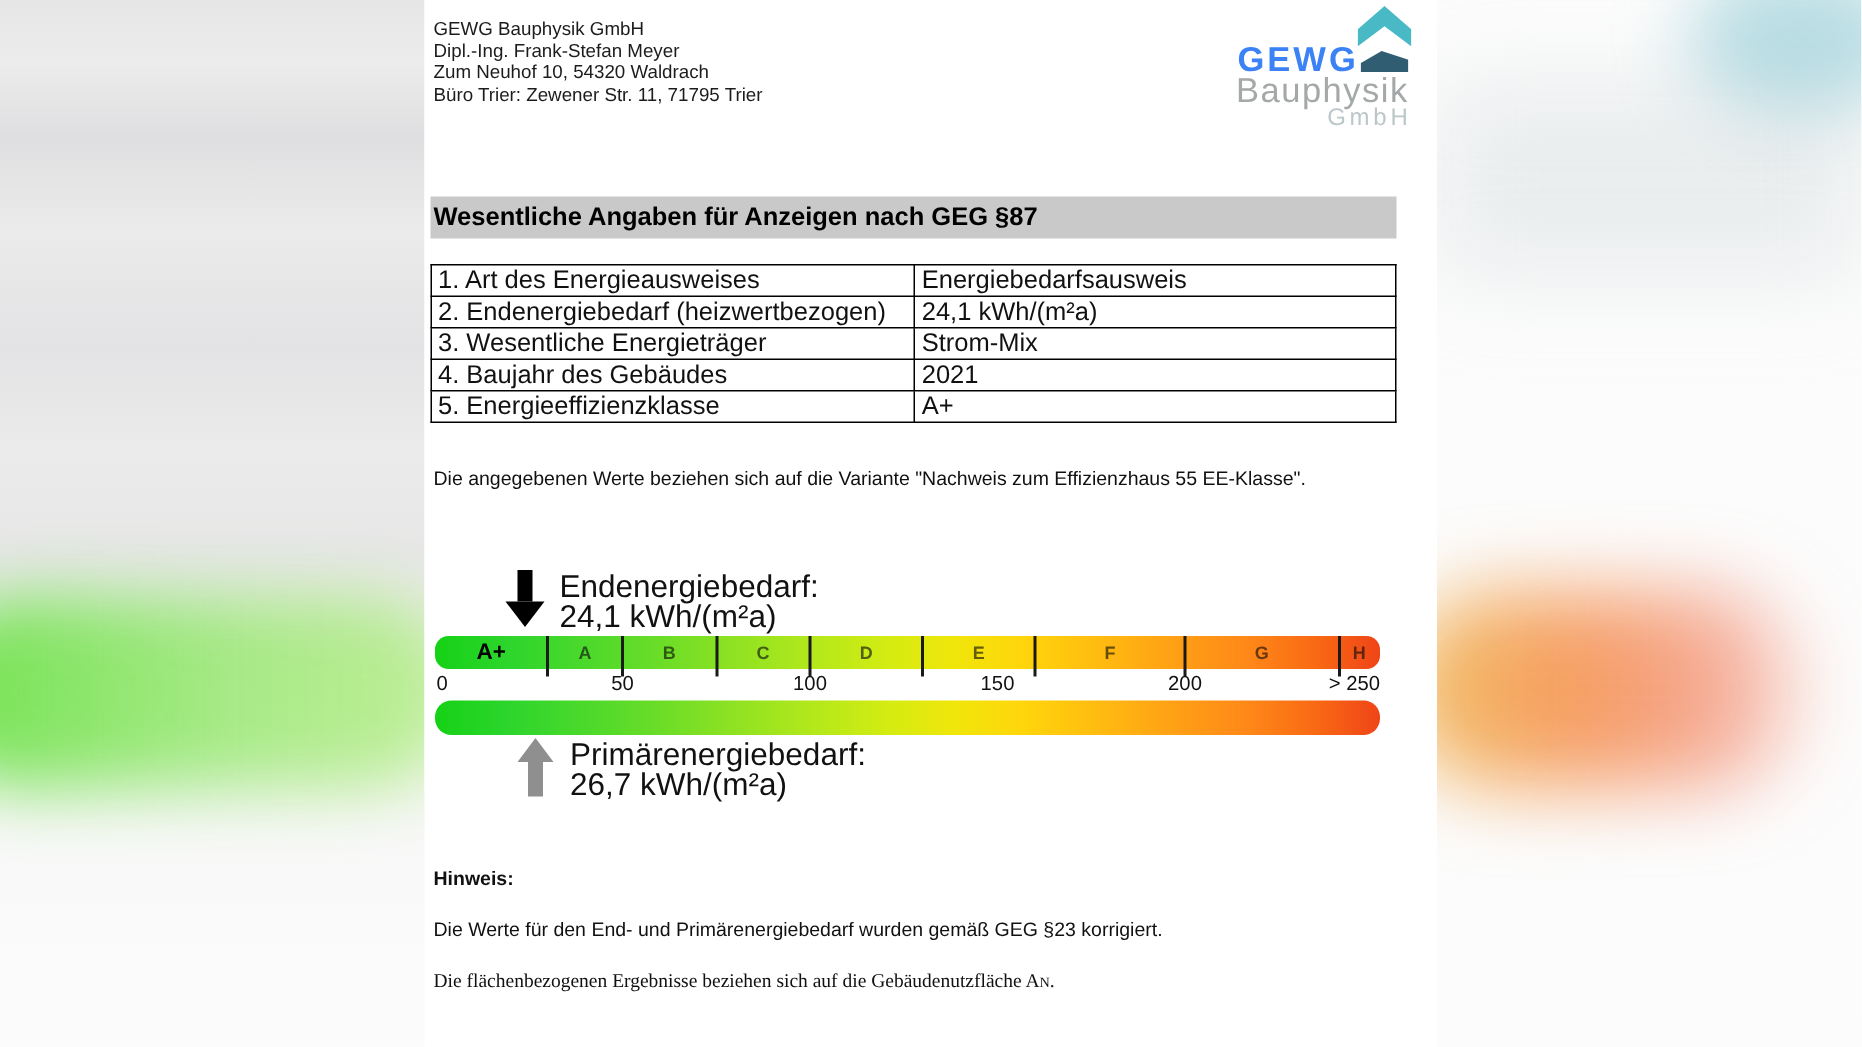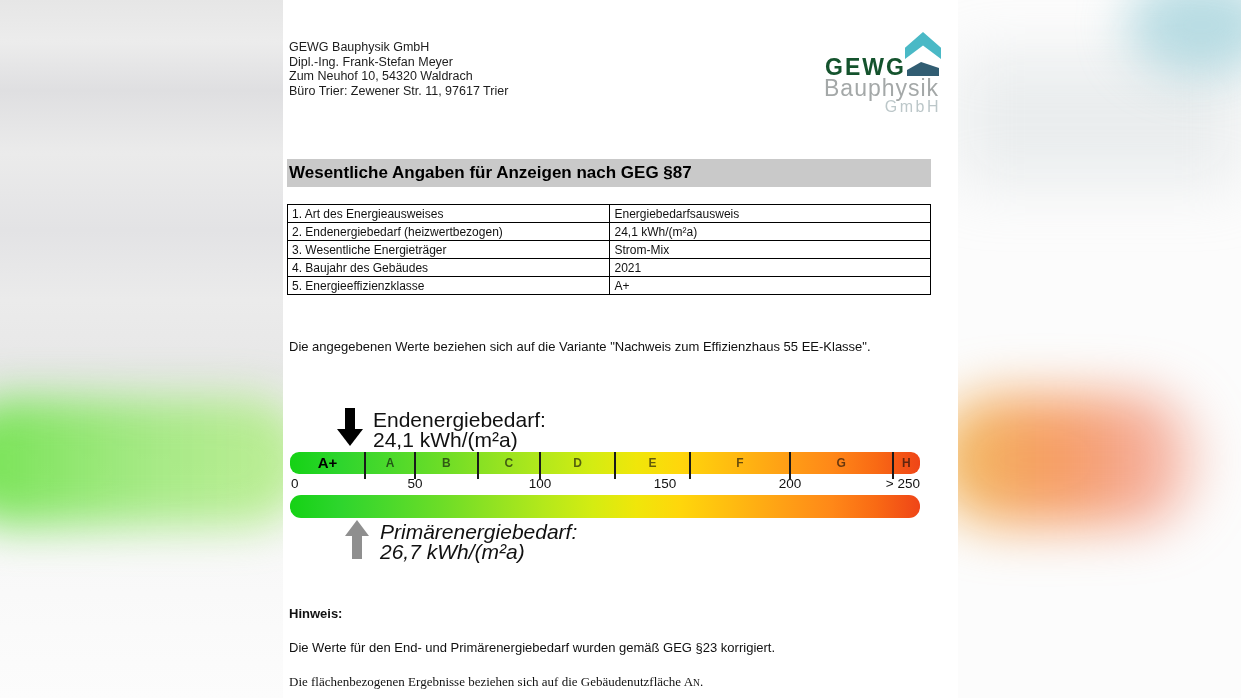--- a/index.html
+++ b/index.html
@@ -12,38 +12,38 @@
     background:linear-gradient(180deg,#e6e6e6 0%,#ececec 6%,#dfdfe1 13%,#ebebeb 22%,#e3e3e5 33%,#ebebeb 43%,#e7e7e7 53%,#f2f2f2 66%,#f8f8f8 80%,#fcfcfc 100%); }
   .bg-left .green-blob { position:absolute; left:-50px; top:398px; width:360px; height:128px; border-radius:70px;
     background:linear-gradient(90deg,rgba(97,224,60,0.9),rgba(125,229,75,0.65) 55%,rgba(160,236,95,0.6) 100%); filter:blur(22px); }
   .bg-right { position:absolute; left:958px; top:0; width:283px; height:698px; overflow:hidden; background:#fcfcfc; }
   .bg-right .gray-band { position:absolute; left:0; top:55px; width:283px; height:130px; background:rgba(208,214,218,0.4); filter:blur(30px); }
   .bg-right .teal-blob { position:absolute; right:-35px; top:-25px; width:150px; height:100px; border-radius:50%; background:rgba(140,200,212,0.6); filter:blur(24px); }
   .bg-right .orange-blob { position:absolute; left:-25px; top:395px; width:270px; height:130px; border-radius:70px;
     background:linear-gradient(90deg,rgba(238,178,62,0.8),rgba(245,138,70,0.85) 45%,rgba(240,118,88,0.6) 80%,rgba(246,152,120,0.25) 100%); filter:blur(26px); }
 
   
-  .page { position:absolute; left:283px; top:0; width:675px; height:529px; background:#ffffff;margin-top:28px; }
+  .page { position:absolute; left:283px; top:0; width:675px; height:529px; background:#ffffff; }
 
   .letterhead { position:absolute; left:6px; top:12px; font-size:12.5px; line-height:14.5px; color:#1c1c1c; }
 
   .logo { position:absolute; left:540px; top:0; width:120px; height:85px; }
   .logo-icon { position:absolute; left:82px; top:4px; width:36px; height:44px; }
   .logo-icon .chevron { position:absolute; left:0; top:0; width:36px; height:27px; background:#4ab9c6;
     clip-path:polygon(50% 0,100% 58%,100% 100%,50% 50%,0 100%,0 58%); }
   .logo-icon .base { position:absolute; left:2px; top:30px; width:32px; height:14px; background:#315d72;
     clip-path:polygon(44% 0,100% 42%,100% 100%,0 100%,0 58%); }
-  .logo-gewg { position:absolute; left:2px; top:26px; font-size:23px; font-weight:600; letter-spacing:2px; color:#14532d; }
+  .logo-gewg { position:absolute; left:2px; top:26px; font-size:23px; font-weight:600; letter-spacing:2px; color:#3b82f6; }
   .logo-bau  { position:absolute; left:1px; top:47px; font-size:23px; font-weight:400; letter-spacing:1px; color:#a4a8a8; }
   .logo-gmbh { position:absolute; right:2px; top:70px; font-size:16px; letter-spacing:2.5px; color:#bcc7c9; }
 
   .title-bar { position:absolute; left:4px; top:131px; width:644px; height:28px; background:#c9c9c9;
     font-size:17px; font-weight:bold; color:#000; line-height:28px; padding-left:2px; white-space:nowrap; }
 
-  .info-table { position:absolute; left:4px; top:176px; width:644px; border-collapse:collapse; font-size:12px; color:#111; }
+  .info-table { position:absolute; left:4px; top:176px; width:644px; border-collapse:collapse; font-size:17px; color:#111; }
   .info-table td { border:1px solid #000; height:18px; padding:0 0 0 4px; vertical-align:middle; }
   .info-table td.td-label { width:323px; }
   .info-table td.td-value { width:321px; }
 
   .variant-note { position:absolute; left:6px; top:311px; font-size:13px; color:#111; }
 
   
   .chart { position:absolute; left:0; top:376px; width:660px; height:170px; }
   .band { position:absolute; left:7px; top:48px; width:630px; height:22px; border-radius:9px; }
   .band2 { position:absolute; left:7px; top:91px; width:630px; height:23px; border-radius:11px; }
@@ -64,21 +64,21 @@
   .arrow-down .shaft { position:absolute; left:8px; top:0; width:10px; height:21px; background:#000; }
   .arrow-down .head { position:absolute; left:0; top:21px; width:0; height:0;
     border-left:13px solid transparent; border-right:13px solid transparent; border-top:17px solid #000; }
   .arrow-up { position:absolute; top:116px; width:24px; height:39px; }
   .arrow-up .head { position:absolute; left:0; top:0; width:0; height:0;
     border-left:12px solid transparent; border-right:12px solid transparent; border-bottom:16px solid #8f8f8f; }
   .arrow-up .shaft { position:absolute; left:7px; top:16px; width:10px; height:23px; background:#8f8f8f; }
 
   .marker-label { position:absolute; font-size:21px; line-height:19.5px; color:#111; white-space:nowrap; }
   .marker-label.ende { left:90px; top:6px; }
-  .marker-label.prim { left:97px; top:118px;font-style:italic; }
+  .marker-label.prim { left:97px; top:118px; }
 
   
   .hinweis { position:absolute; left:6px; top:0; width:640px; font-size:13px; color:#111; }
   .hw-head  { position:absolute; left:0; top:578px; font-weight:bold; }
   .hw-line1 { position:absolute; left:0; top:612px; white-space:nowrap; }
   .hw-line2 { position:absolute; left:0; top:646px; white-space:nowrap;font-family:Liberation Serif, serif; }
   .subn { font-size:9.5px; }
 </style>
 </head>
 <body>
@@ -93,21 +93,21 @@
     <div class="teal-blob"></div>
     <div class="orange-blob"></div>
   </div>
 
   <div class="page">
 
     <div class="letterhead">
       <div>GEWG Bauphysik GmbH</div>
       <div>Dipl.-Ing. Frank-Stefan Meyer</div>
       <div>Zum Neuhof 10, 54320 Waldrach</div>
-      <div>Büro Trier: Zewener Str. 11, 97617 Trier</div>
+      <div>Büro Trier: Zewener Str. 11, 71795 Trier</div>
     </div>
 
     <div class="logo">
       <div class="logo-icon">
         <span class="chevron"></span>
         <span class="base"></span>
       </div>
       <div class="logo-gewg">GEWG</div>
       <div class="logo-bau">Bauphysik</div>
       <div class="logo-gmbh">GmbH</div>

